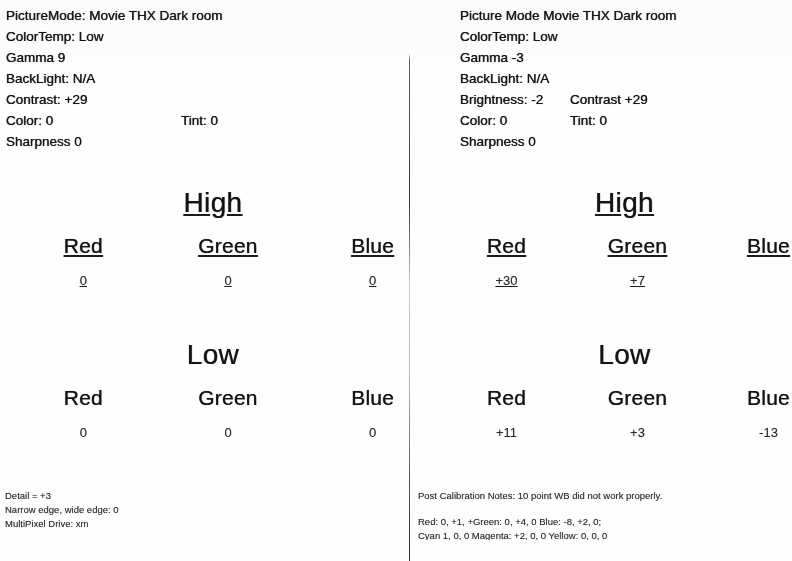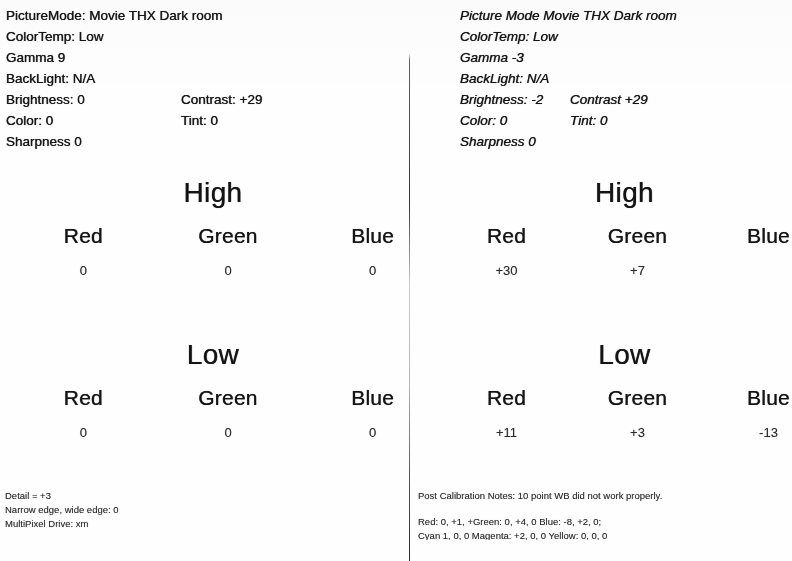--- a/index.html
+++ b/index.html
@@ -53,21 +53,21 @@
   }
   .panel-left  { left: 0px;   width: 409px; }
   .panel-right { left: 410px; width: 382px; }
 
   
   .settings {
     position: absolute;
     top: 5px;
   }
   .panel-left  .settings { left: 6px;  width: 390px; }
-  .panel-right .settings { left: 50px; width: 330px; font-style: italic; }
+  .panel-right .settings { left: 50px; width: 330px; }
 
   .srow {
     display: flex;
     height: 21px;
     line-height: 21px;
     font-size: 13.5px;
     white-space: nowrap;
   }
   .scol-a { width: 175px; flex: 0 0 auto; }
   .panel-right .scol-a { width: 110px; }
@@ -116,21 +116,21 @@
     font-size: 21px;
     line-height: 26px;
     letter-spacing: 0.2px;
   }
   .rgb-value {
     font-size: 13px;
     line-height: 18px;
     margin-top: 13px;
   }
 
-  .grp-high { top: 176px; }
+  .grp-high { top: 186px; text-decoration: underline; }
   .grp-low  { top: 338px; }
 
   
   .notes {
     position: absolute;
     font-size: 9.5px;
     line-height: 14px;
     white-space: nowrap;
   }
   .panel-left  .notes { left: 5px;  top: 489px; }
@@ -158,21 +158,20 @@
       <div class="srow">
         <span class="scol-a scan">ColorTemp: Low</span>
       </div>
       <div class="srow">
         <span class="scol-a scan">Gamma  9</span>
       </div>
       <div class="srow">
         <span class="scol-a scan">BackLight: N/A</span>
       </div>
       <div class="srow">
-        <span class="scol-a scan">Brightness: 0</span>
         <span class="scol-b scan">Contrast: +29</span>
       </div>
       <div class="srow">
         <span class="scol-a scan">Color: 0</span>
         <span class="scol-b scan">Tint: 0</span>
       </div>
       <div class="srow">
         <span class="scol-a scan">Sharpness  0</span>
       </div>
     </div>

